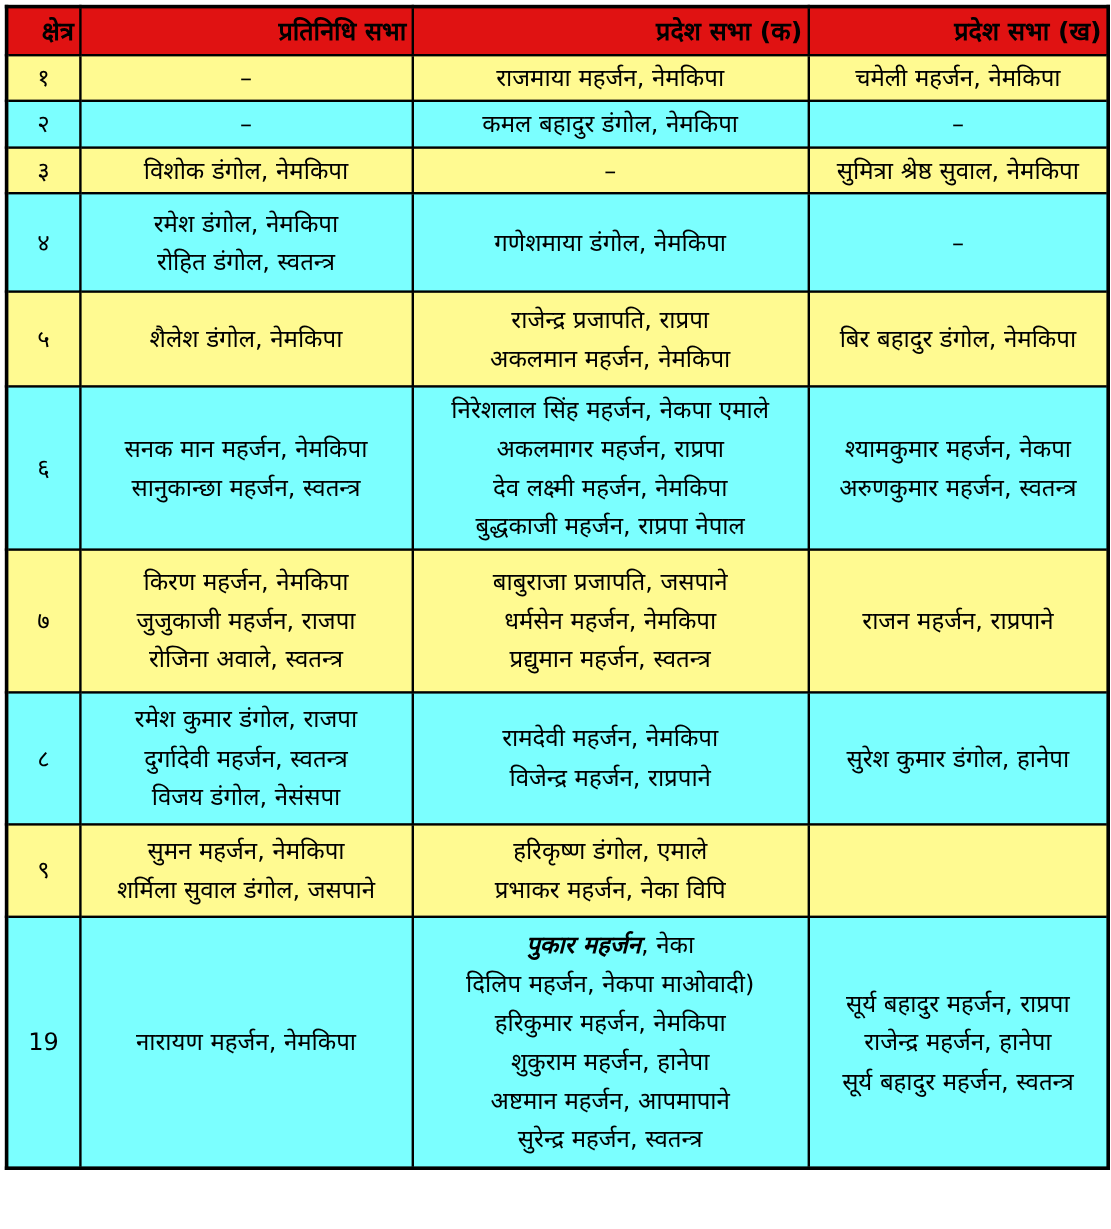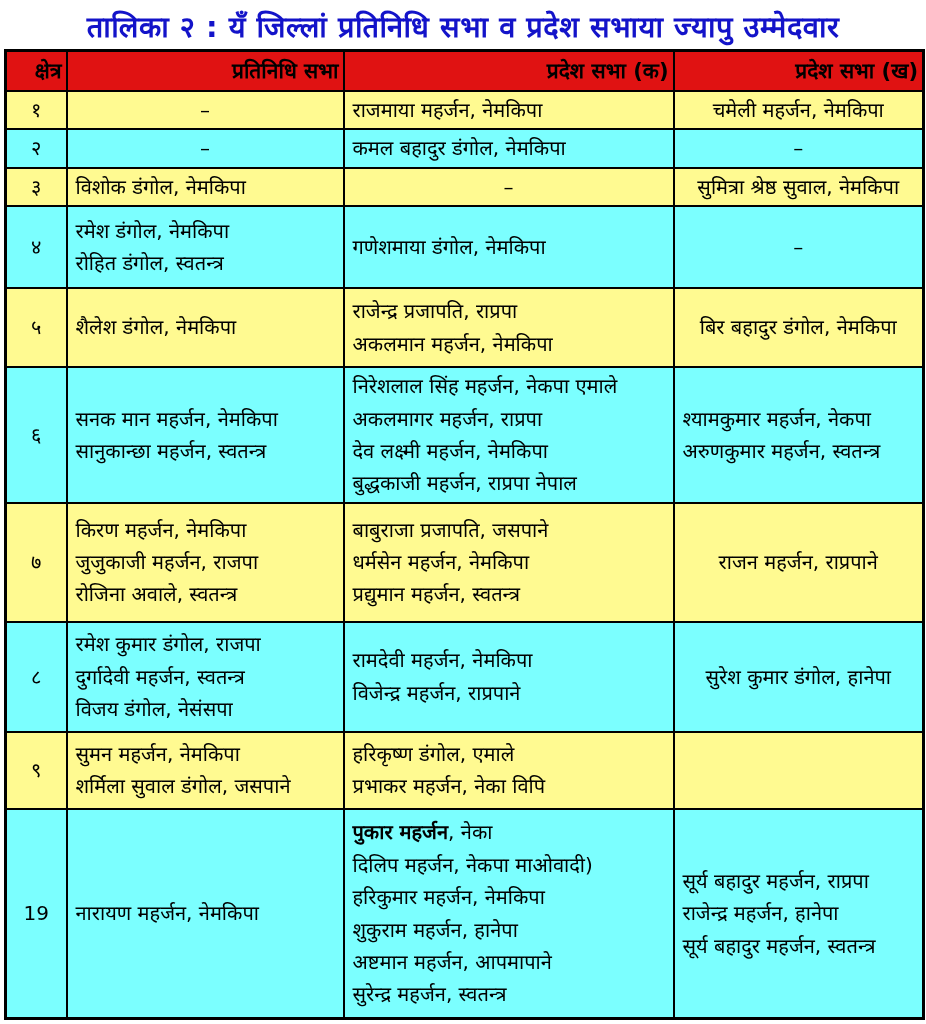--- a/index.html
+++ b/index.html
@@ -51,29 +51,28 @@
     padding: 2px 4px;
   }
   col.c1 { width: 61px; }
   col.c2 { width: 277px; }
   col.c3 { width: 330px; }
   col.c4 { width: 250px; }
   tr.yellow td { background: var(--row-yellow, #fffa91); }
   tr.cyan td   { background: var(--row-cyan, #7bffff); }
   td.num { text-align: center; }
   td.center { text-align: center; }
-  td.left { text-align: left; }
+  td.left { text-align: center; }
   .line { white-space: nowrap; }
-  .em { font-weight: bold; }
+  .em { font-weight: bold; font-style: italic; }
 </style>
 </head>
 <body>
 
 <div class="page">
-  <div class="title">तालिका २ : यँ जिल्लां प्रतिनिधि सभा व प्रदेश सभाया ज्यापु उम्मेदवार</div>
   <table class="main">
     <colgroup>
       <col class="c1">
         <col class="c2">
         <col class="c3">
         <col class="c4">
     </colgroup>
     <thead>
       <tr>
           <th>क्षेत्र</th>

